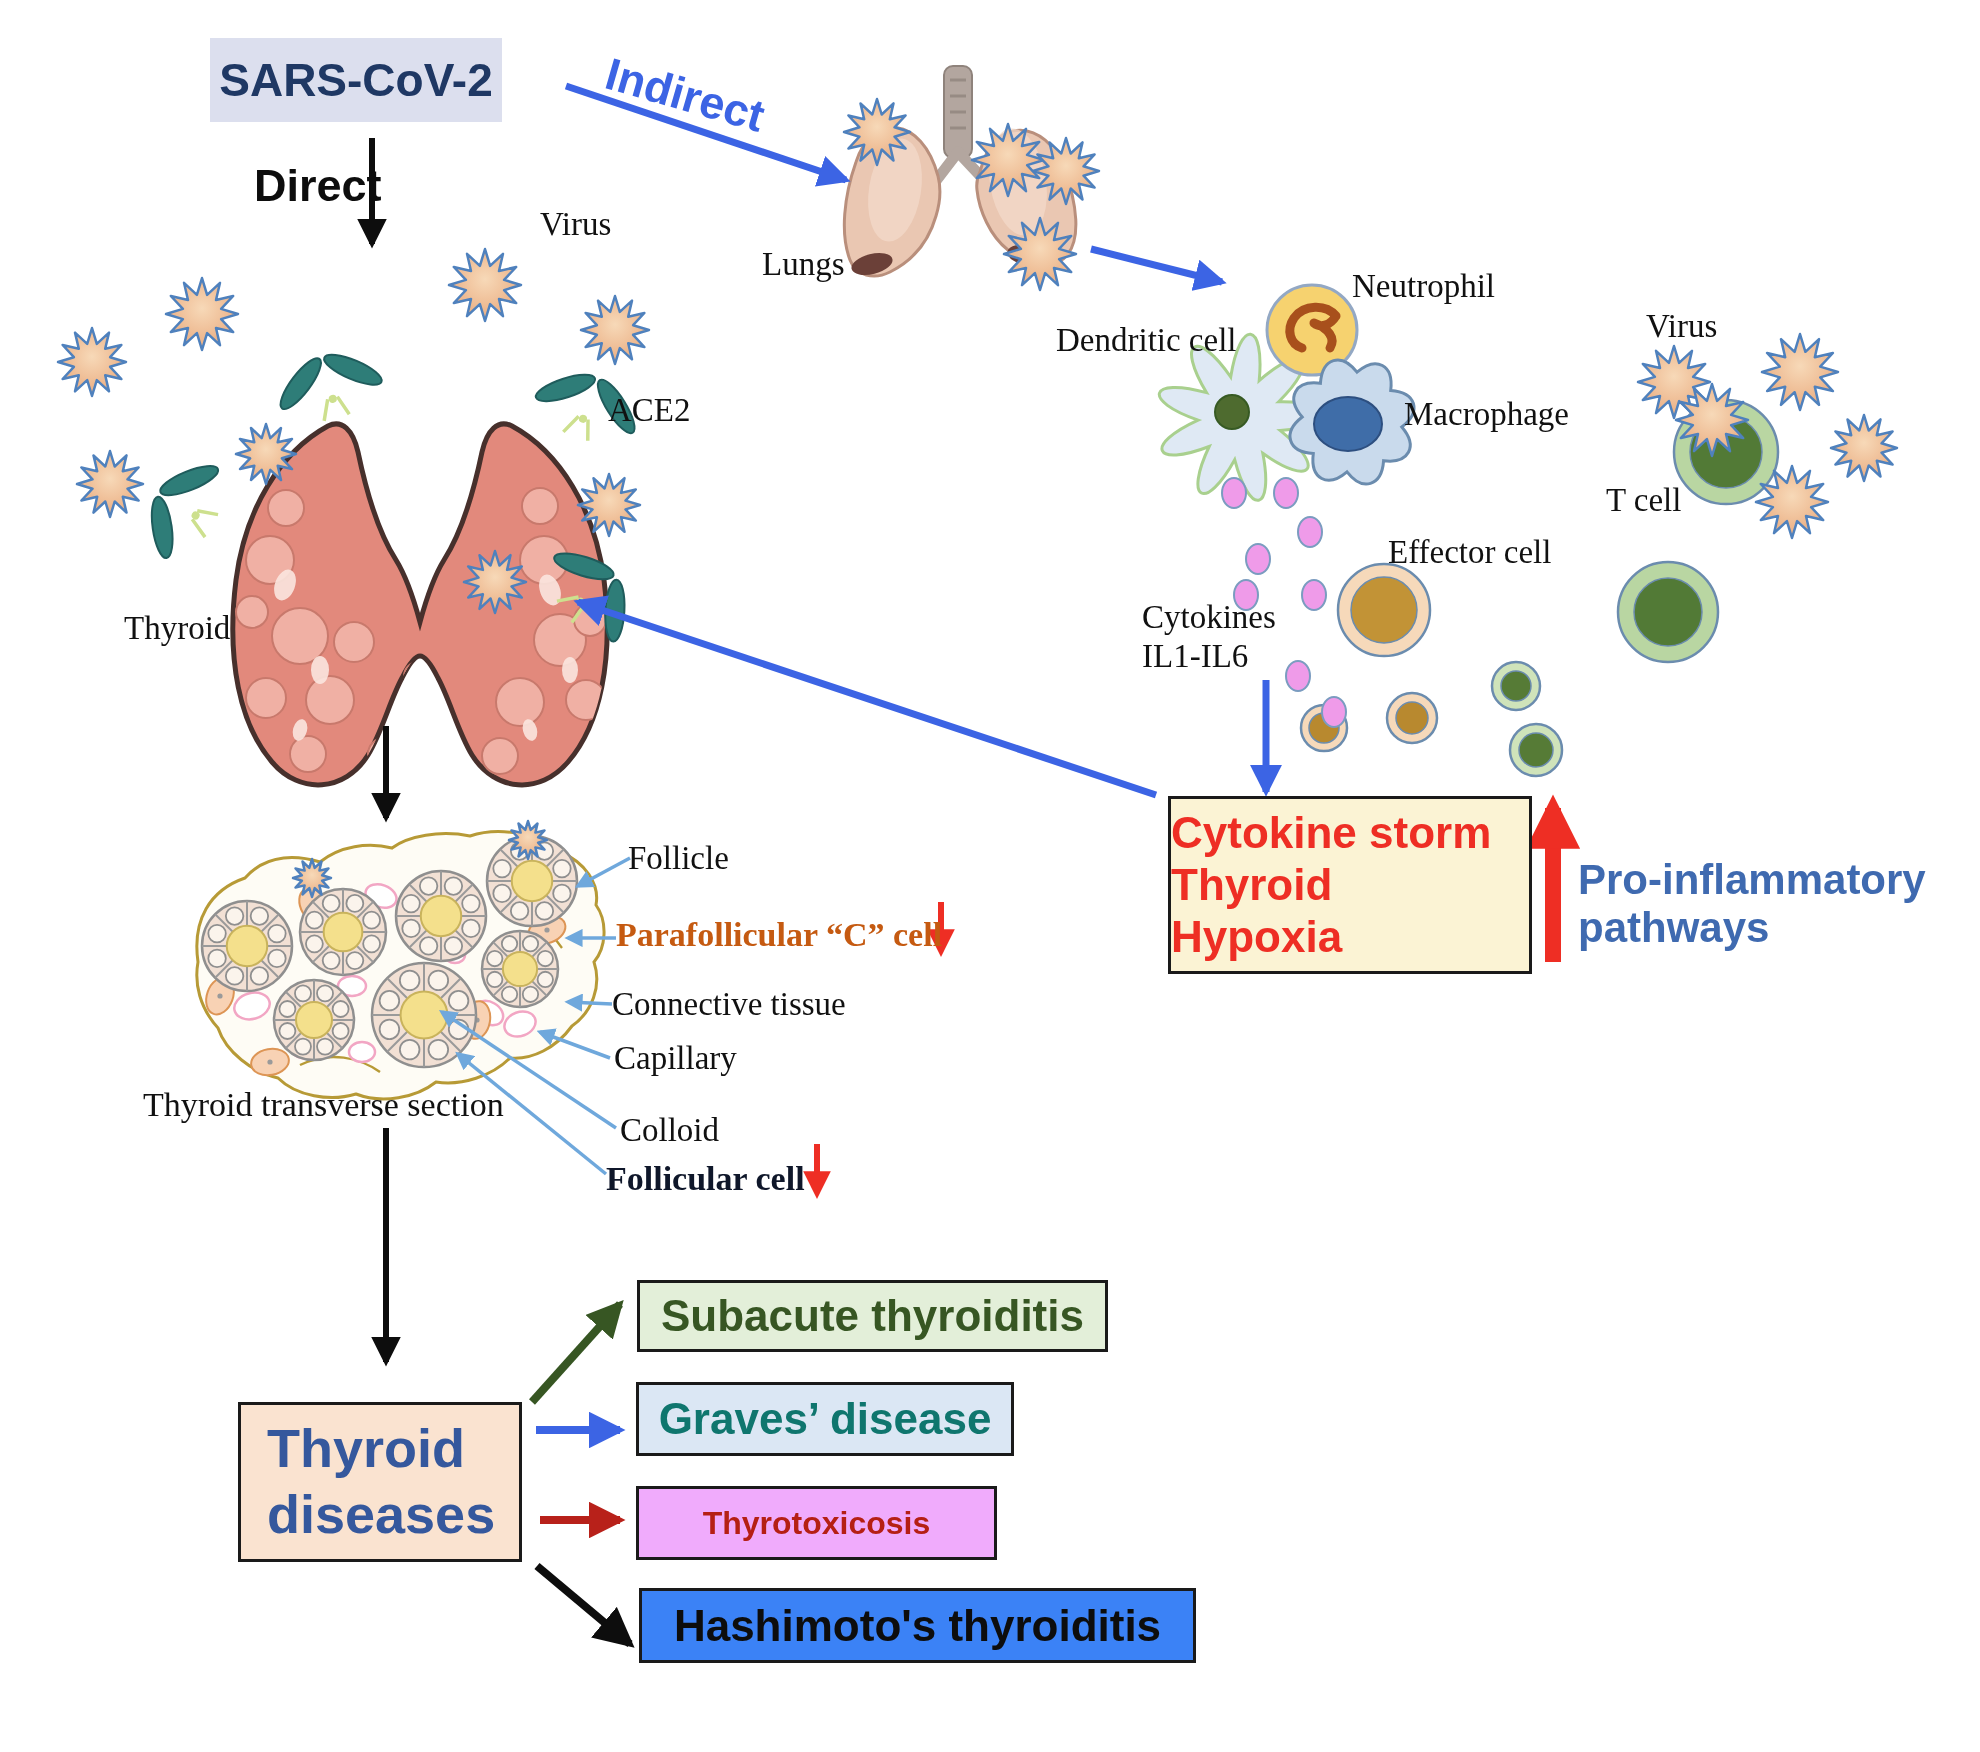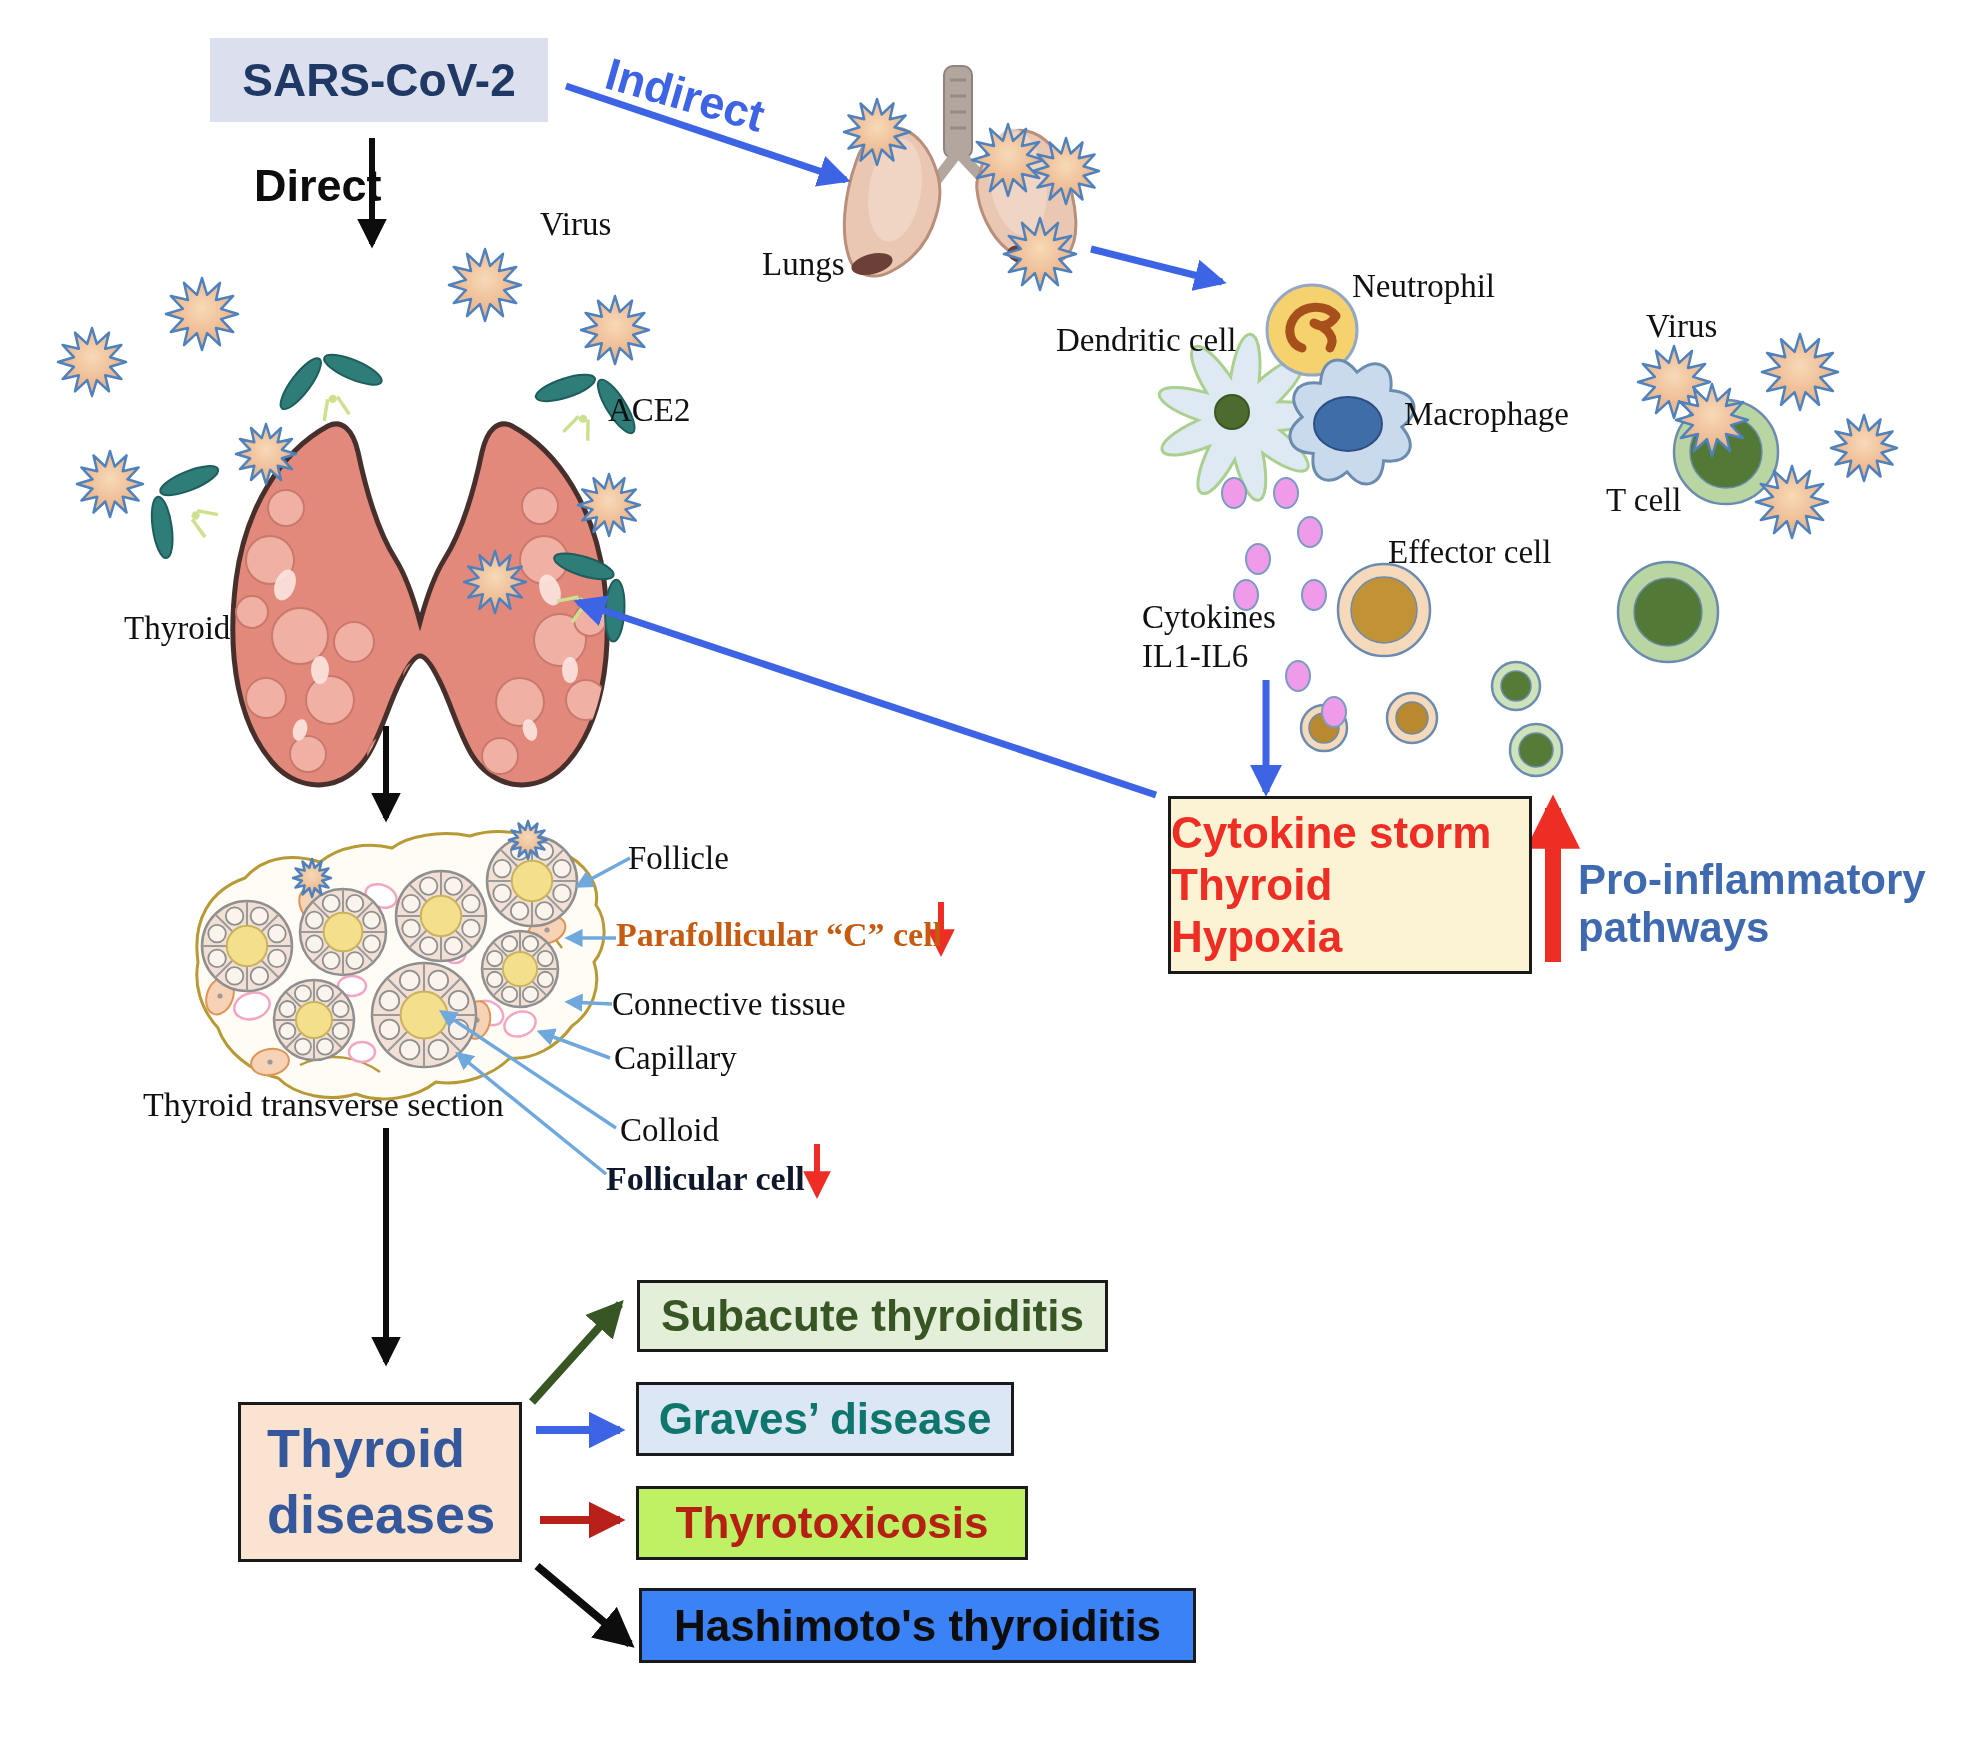--- a/index.html
+++ b/index.html
@@ -11,38 +11,38 @@
   .lbl{position:absolute;font-family:"Liberation Serif",serif;font-size:33px;color:#111;
        white-space:nowrap;line-height:1.12;}
 
   
   .sans{position:absolute;font-family:"Liberation Sans",sans-serif;font-weight:bold;white-space:nowrap;}
 
   .boxed{position:absolute;border:3px solid #1a1a1a;box-sizing:border-box;display:flex;
          align-items:center;justify-content:center;font-weight:bold;white-space:nowrap;
          font-family:"Liberation Sans",sans-serif;}
 
-  #sars-box{left:210px;top:38px;width:338px;height:84px;background:#dcdfee;border:none;
+  #sars-box{left:210px;top:38px;width:292px;height:84px;background:#dcdfee;border:none;
             color:#1f3864;font-size:46px;}
   #indirect-label{left:614px;top:48px;font-size:45px;color:#3c64e4;transform:rotate(16deg);
                   transform-origin:left top;}
   #direct-label{left:254px;top:160px;font-size:45px;color:#0d0d0d;}
 
   #storm-box{left:1168px;top:796px;width:364px;height:178px;background:#fbf3d4;
              flex-direction:column;align-items:flex-start;justify-content:center;
              color:#ee2e24;font-size:44px;line-height:1.18;}
   #proinflam{left:1578px;top:856px;font-size:42px;color:#3f6ab0;line-height:1.15;}
 
   #tdis-box{left:238px;top:1402px;width:284px;height:160px;background:#fae3d0;
             flex-direction:column;color:#35589d;font-size:54px;line-height:1.22;
             align-items:flex-start;padding-left:26px;}
 
   #d-subacute{left:637px;top:1280px;width:471px;height:72px;background:#e3efd9;color:#375623;font-size:44px;}
   #d-graves{left:636px;top:1382px;width:378px;height:74px;background:#dbe7f4;color:#0f766e;font-size:44px;}
-  #d-thyro{left:636px;top:1486px;width:392px;height:74px;background:#bef264;color:#b51f14;font-size:44px;}
+  #d-thyro{left:636px;top:1486px;width:361px;height:74px;background:#f0abfc;color:#b51f14;font-size:32px;}
   #d-hashi{left:639px;top:1588px;width:557px;height:75px;background:#3b82f6;color:#0d0d0d;font-size:44px;}
 
   #cytokines-label{line-height:1.18;}
   .orange{color:#c55a11;font-weight:bold;}
   .bluecell{color:#0f172a;font-weight:bold;}
 
   
   .ar-blue{stroke:#3c64e4;stroke-width:7;fill:none;}
   .ar-blue2{stroke:#3c64e4;stroke-width:8;fill:none;}
   .ar-black{stroke:#0d0d0d;stroke-width:6;fill:none;}

